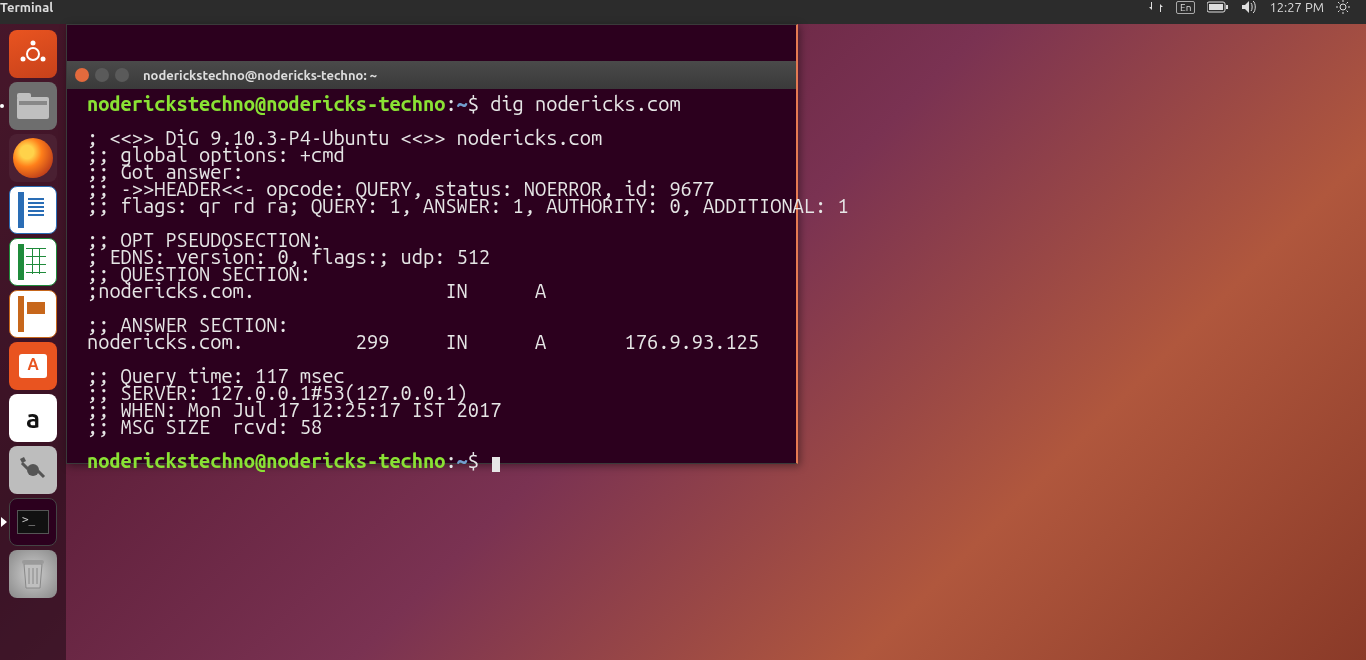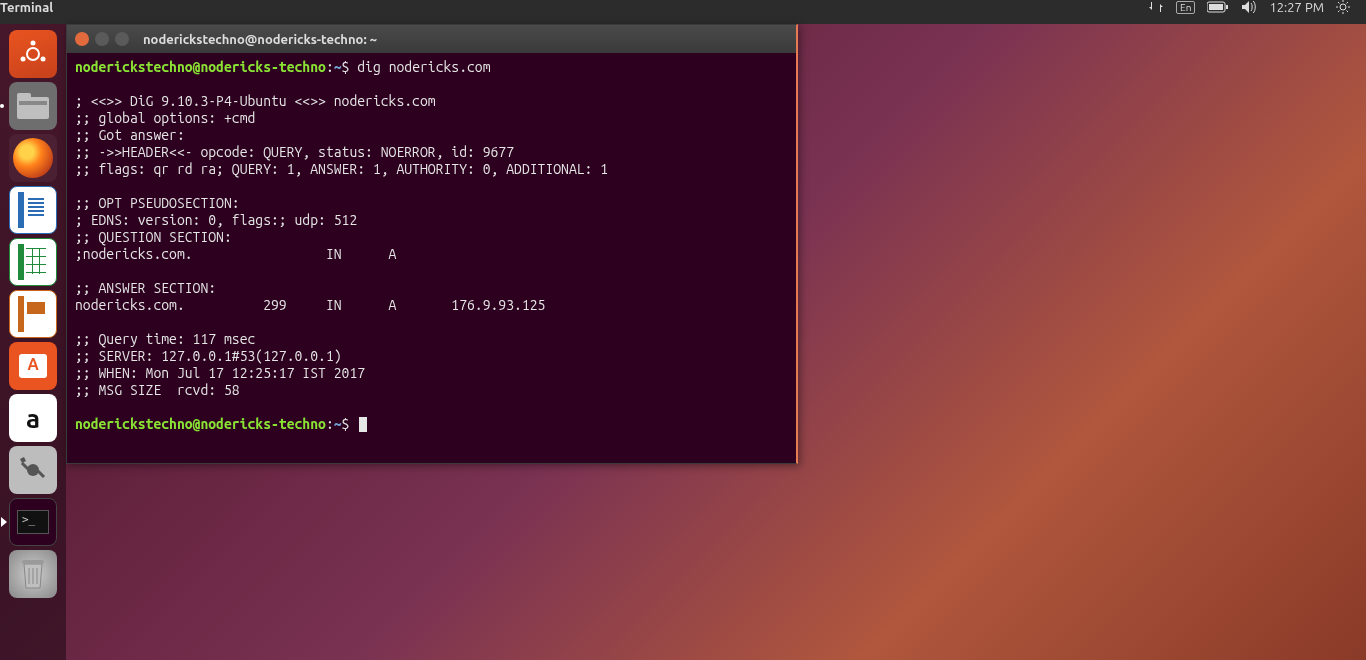--- a/index.html
+++ b/index.html
@@ -124,33 +124,34 @@
 }
 .term-titlebar {
   height: 28px;
   background: linear-gradient(#4a4a4a, #3a3a3a);
   display: flex;
   align-items: center;
   padding: 0 8px;
   gap: 6px;
   color: #ddd;
   font-size: 13px;
+  margin-top: 36px;
 }
 .win-btn {
   width: 14px; height: 14px; border-radius: 50%;
   display: inline-block;
 }
 .win-close { background:#e36a3d; }
 .win-min { background:#5a5a5a; }
 .win-max { background:#5a5a5a; }
 .term-title { margin-left: 8px; font-weight: bold; }
 .term-body {
-  padding: 6px 8px;
+  padding: 6px 20px;
   font-family: "Ubuntu Mono", "DejaVu Sans Mono", monospace;
-  font-size: 14px;
+  font-size: 20px;
   line-height: 17px;
   color: #e6e6e6;
   white-space: pre;
 }
 .p-user { color: #8ae234; font-weight: bold; }
 .p-colon { color: #e6e6e6; }
 .p-path { color: #729fcf; font-weight: bold; }
 .p-cmd { color: #e6e6e6; }
 .cursor {
   display:inline-block; width:8px; height:15px; background:#e6e6e6; vertical-align:text-bottom; margin-left:2px;

